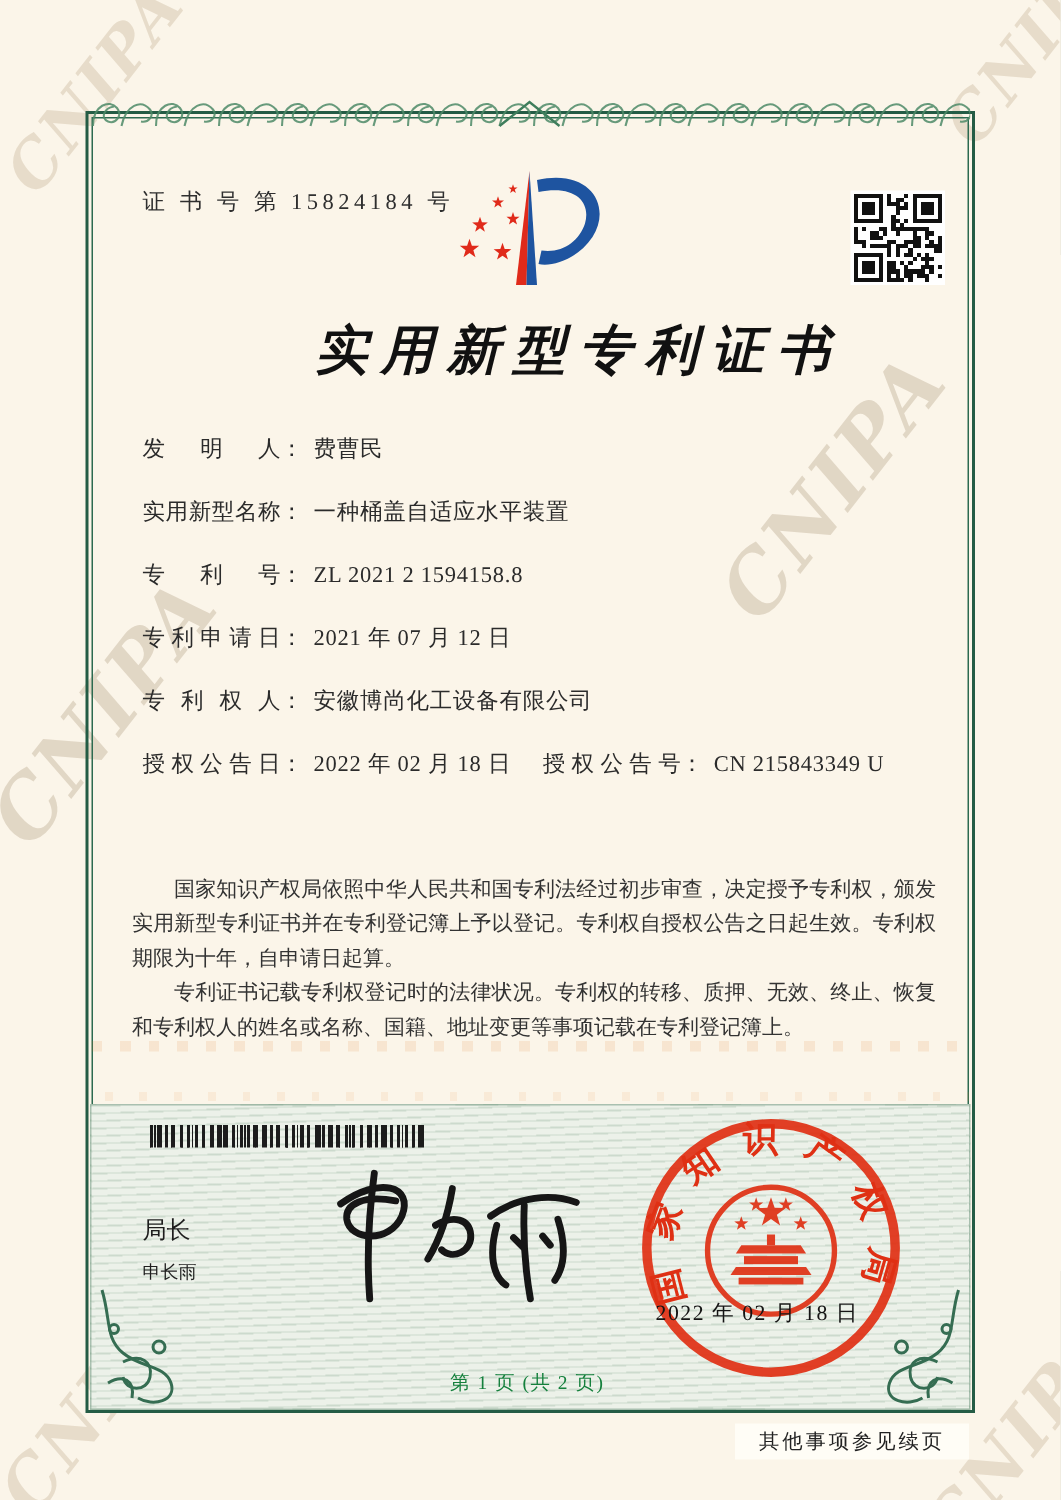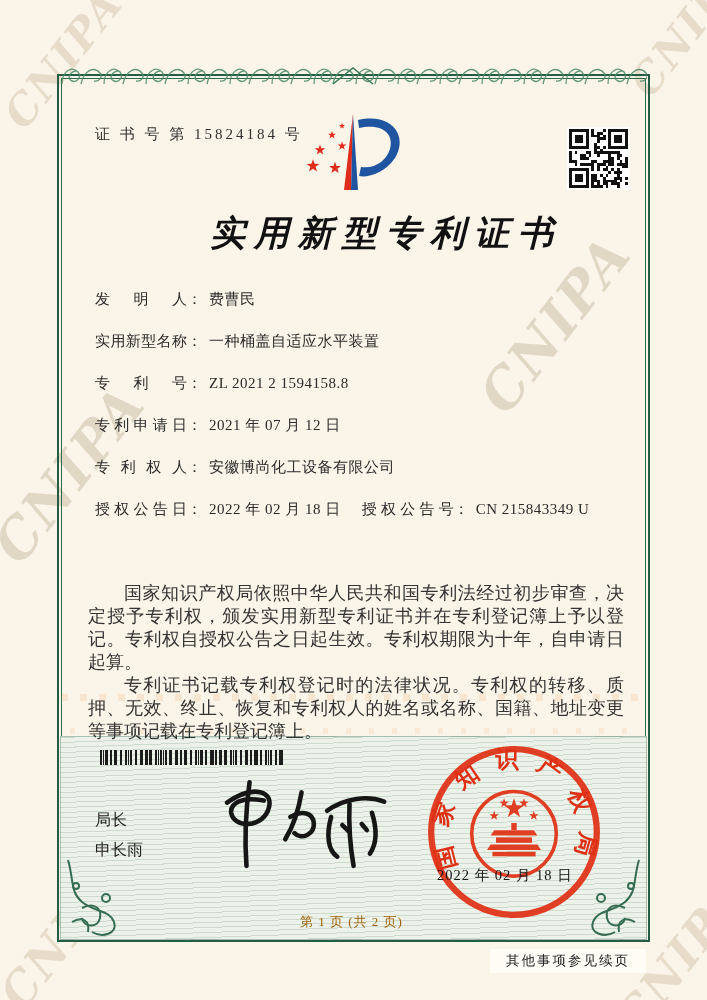--- a/index.html
+++ b/index.html
@@ -46,21 +46,21 @@
   .flabel{
     display:inline-block;width:92px;text-align:justify;text-align-last:justify;
     vertical-align:top;
   }
   .fcolon{display:inline-block;}
   .fvalue{margin-left:7px;letter-spacing:.5px;}
   .grant2{margin-left:21px;}
   
   .body-text{
     position:absolute;left:88px;top:582px;width:536px;z-index:4;
-    font-size:18px;line-height:23px;text-align:justify;color:#333;
+    font-size:14px;line-height:23px;text-align:justify;color:#333;
   }
   .body-text p{margin:0;text-indent:2em;}
   
   .speckle{
     position:absolute;left:61px;top:690px;width:585px;height:46px;z-index:3;opacity:.5;
     background-image:
       repeating-linear-gradient(90deg, rgba(224,120,40,.25) 0 7px, transparent 7px 19px),
       repeating-linear-gradient(90deg, rgba(224,130,50,.2) 0 5px, transparent 5px 23px);
     background-size:100% 7px,100% 6px;
     background-position:0 4px,9px 38px;background-repeat:no-repeat;
@@ -78,34 +78,34 @@
       repeating-linear-gradient(90deg,#1c1c1c 0 2px,transparent 2px 5px),
       repeating-linear-gradient(90deg,#1c1c1c 0 1px,transparent 1px 7px),
       repeating-linear-gradient(90deg,transparent 0 3px,#1c1c1c 3px 4px,transparent 4px 11px);
   }
   .sig-title{
     position:absolute;left:95px;top:810px;z-index:4;
     font-family:"Liberation Sans","DejaVu Sans",sans-serif;font-size:16px;color:#1d1d1d;
   }
   .sig-name{
     position:absolute;left:95px;top:840px;z-index:4;
-    font-family:"Liberation Sans","DejaVu Sans",sans-serif;font-size:16px;color:#1d1d1d;
+    font-family:"Liberation Sans","DejaVu Sans",sans-serif;font-size:12px;color:#1d1d1d;
   }
   .signature{position:absolute;left:196px;top:772px;z-index:5;}
   .seal{position:absolute;left:424px;top:742px;z-index:4;}
   .seal-date{
     position:absolute;left:437px;top:866px;z-index:5;font-size:14.5px;
     letter-spacing:1px;color:#141414;white-space:nowrap;
   }
   .flourish{position:absolute;z-index:4;pointer-events:none;}
   .flourish.br{right:64px;top:858px;}
   .flourish.bl{left:64px;top:858px;transform:scaleX(-1);}
   .page-indicator{
     position:absolute;left:57px;top:913px;width:589px;z-index:5;text-align:center;
-    font-size:13px;color:#a16207;letter-spacing:1px;
+    font-size:13px;color:#15803d;letter-spacing:1px;
   }
   .footer-note{
     position:absolute;left:57px;top:949px;width:589px;z-index:4;text-align:right;
   }
   .footer-note span{
     display:inline-block;background:rgba(255,253,247,.95);padding:3px 16px;
     font-size:13.5px;letter-spacing:2px;color:#222;
   }
 </style>
 </head>

